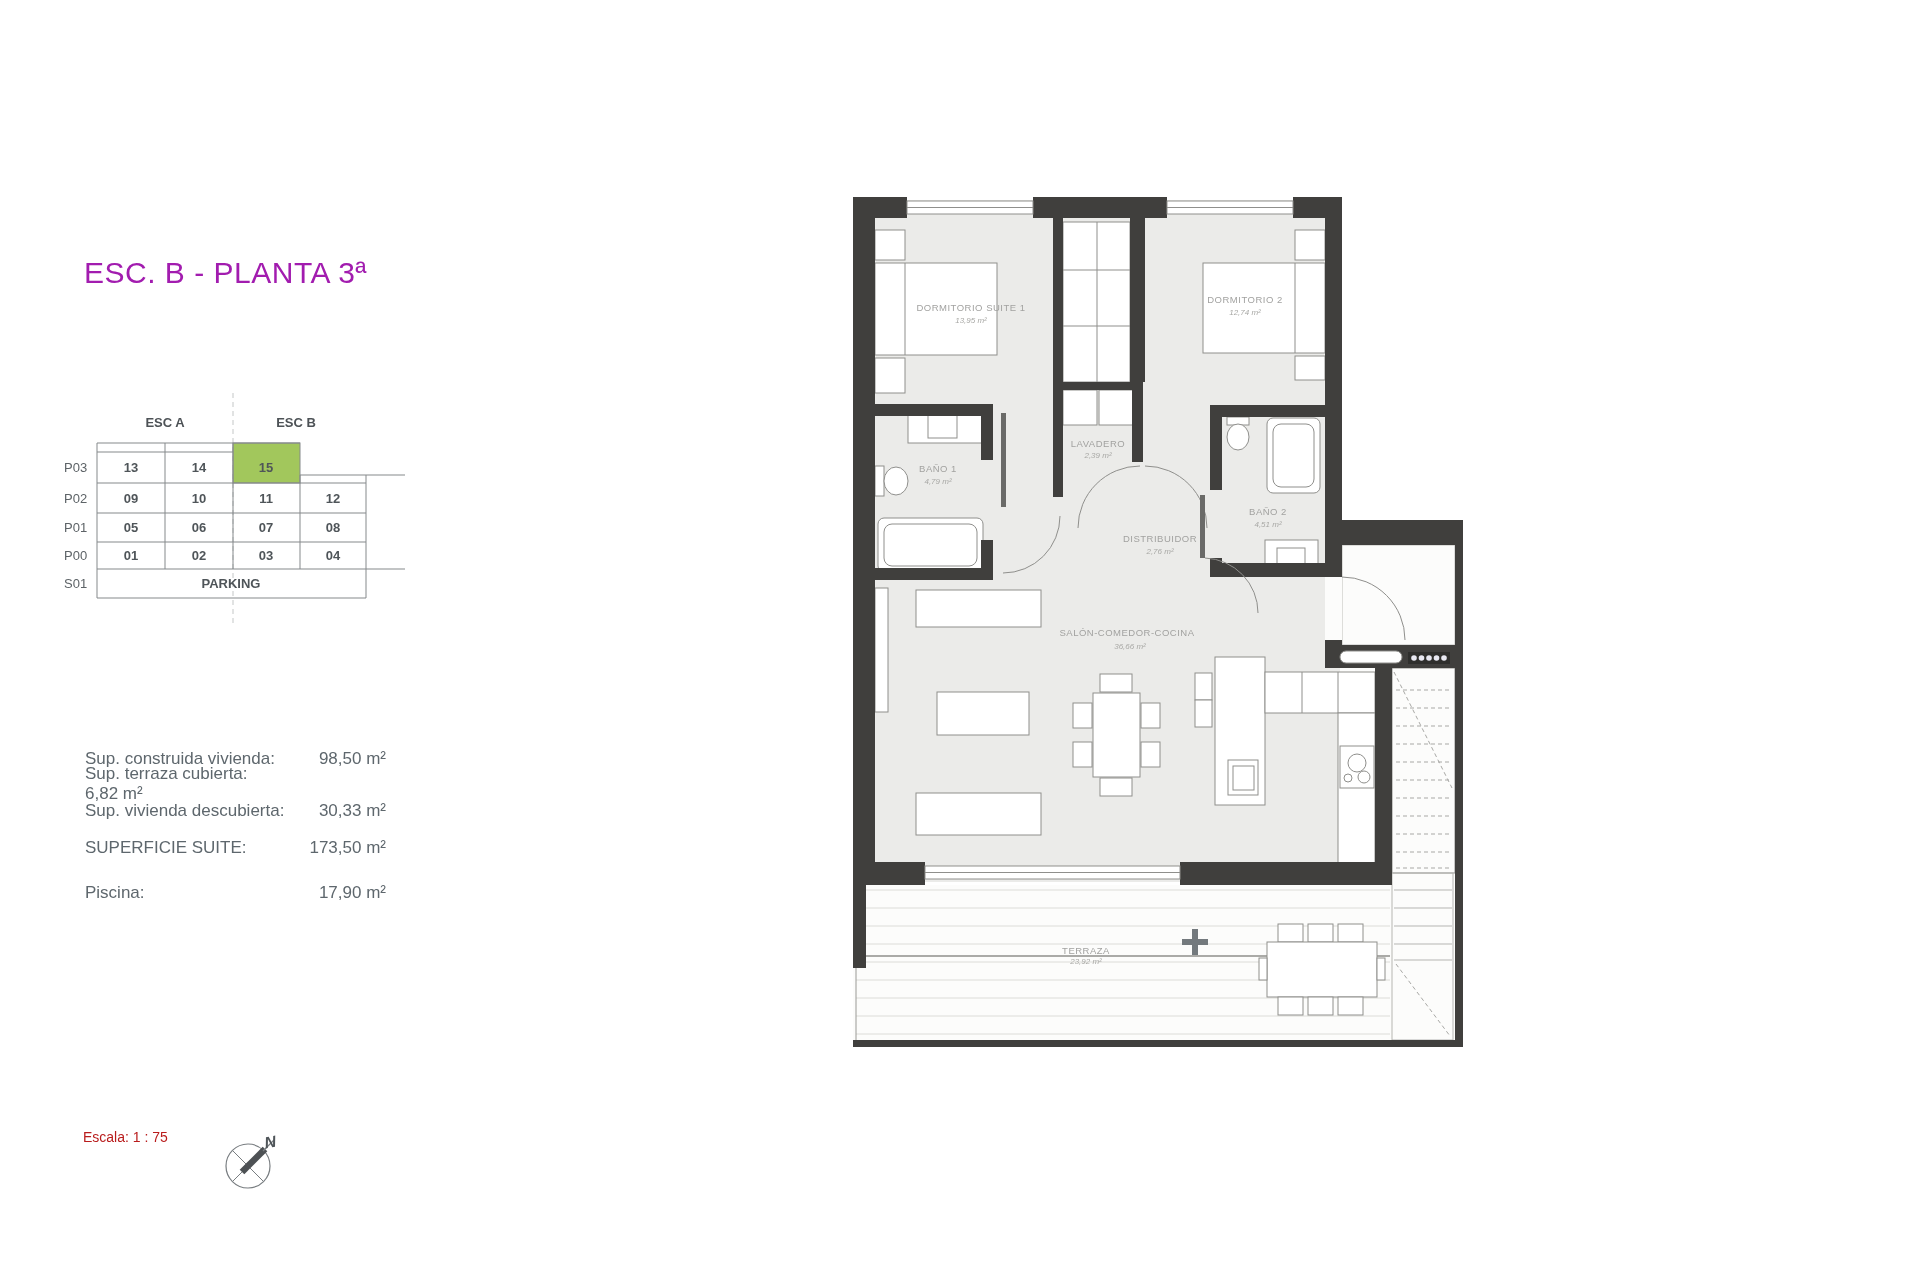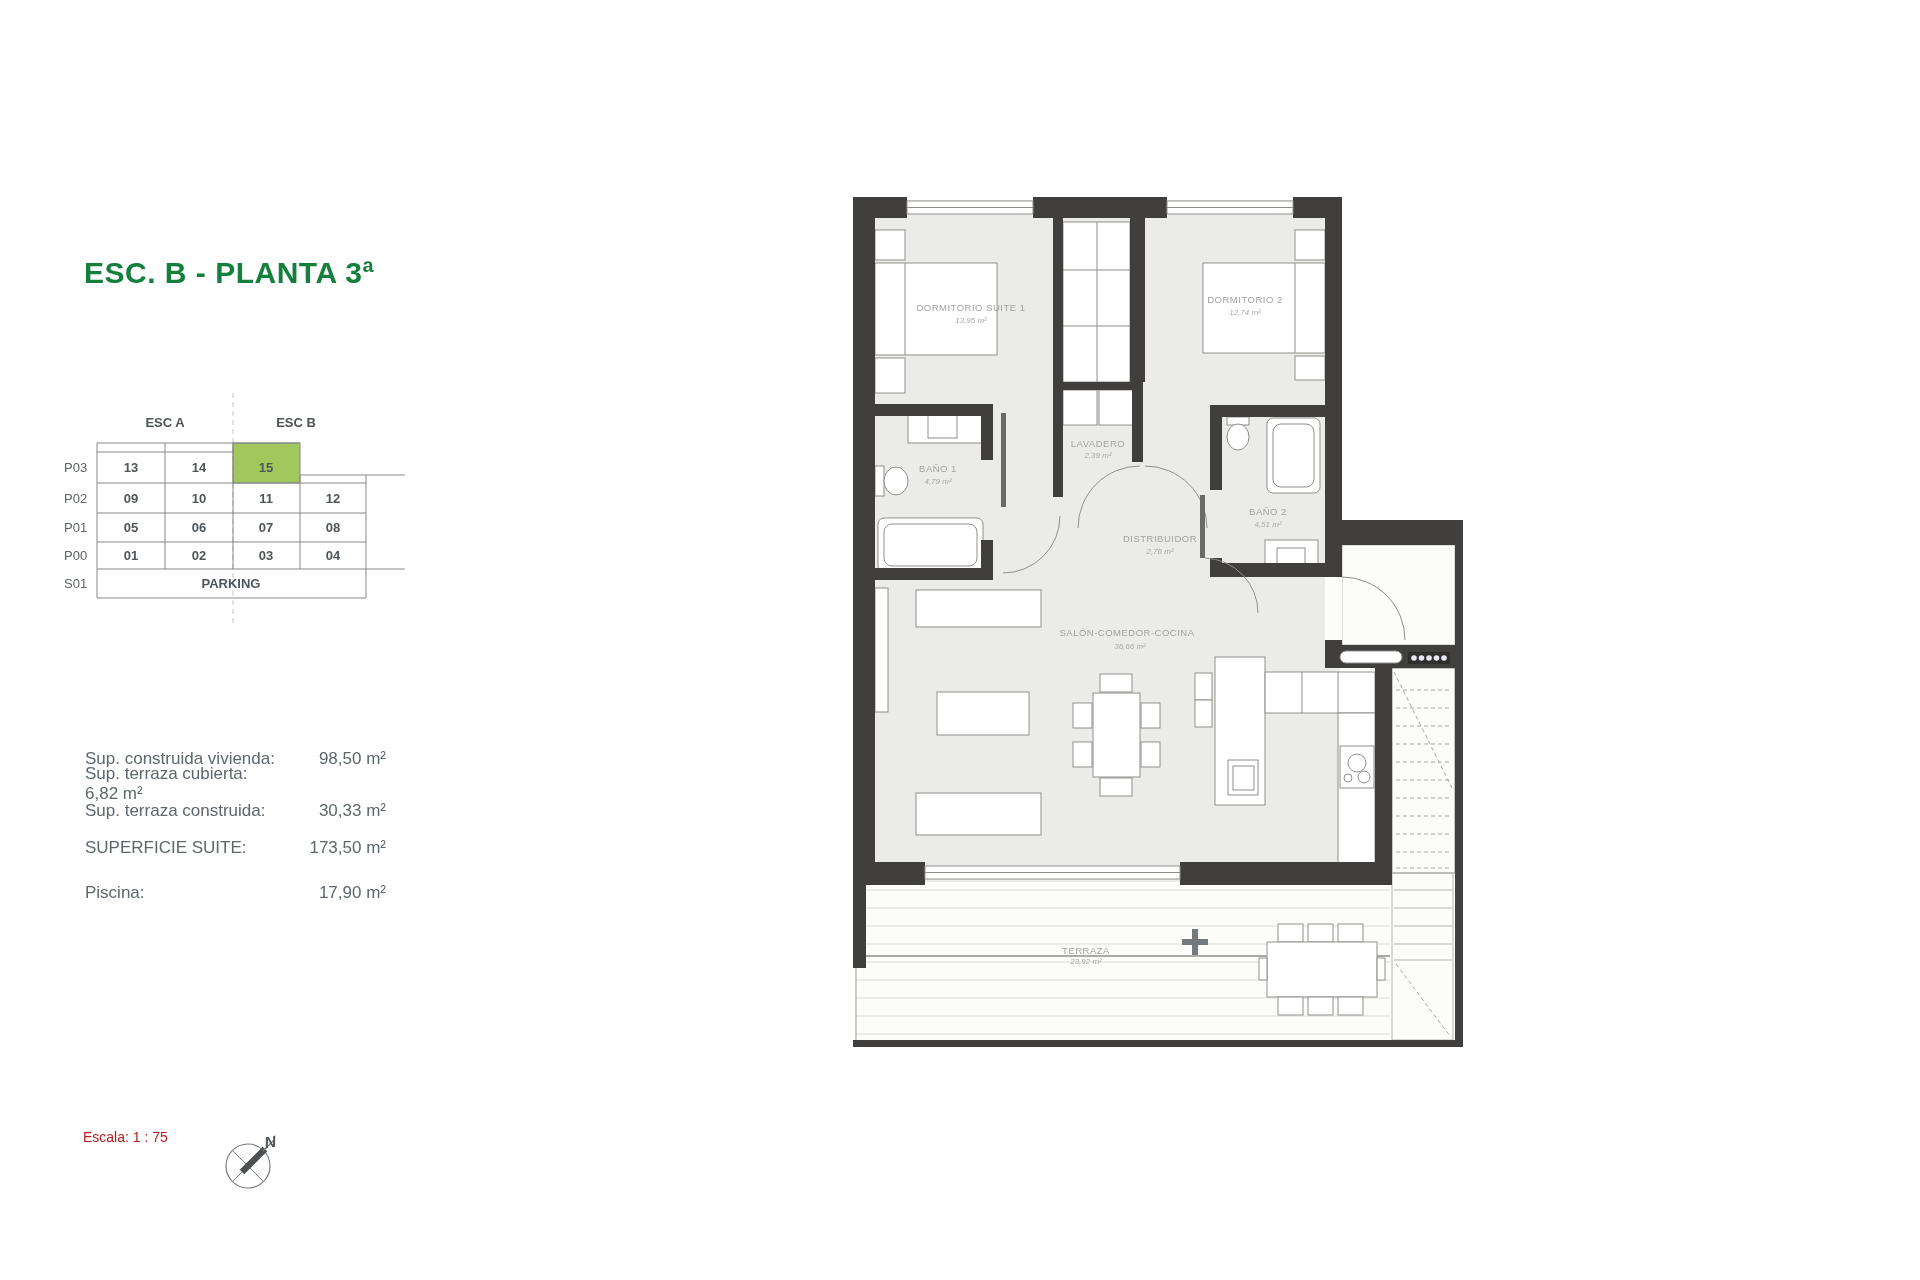--- a/index.html
+++ b/index.html
@@ -3,21 +3,21 @@
 <meta charset="utf-8">
 <style>
   html,body{margin:0;padding:0;}
   body{
     width:1920px;height:1280px;position:relative;background:#ffffff;
     font-family:"Liberation Sans","DejaVu Sans",sans-serif;overflow:hidden;
   }
   .abs{position:absolute;}
   #plan-title{
     left:84px;top:256px;font-size:30px;letter-spacing:.5px;
-    color:#15803d;font-weight:700;white-space:nowrap;
+    color:#a21caf;font-weight:400;white-space:nowrap;
   }
   .area-row{
     left:85px;width:301px;display:flex;justify-content:space-between;
     font-size:17px;color:#5e676d;white-space:nowrap;
   }
   #scale-label{left:83px;top:1129px;font-size:14px;color:#b91c1c;}
   svg{font-family:"Liberation Sans","DejaVu Sans",sans-serif;}
   svg text{fill:#4f5559;}
   .grid{stroke:#85898b;stroke-width:1;}
   .thdr{font-size:13px;font-weight:bold;fill:#4d5256;}
@@ -85,21 +85,21 @@
 
 <div class="abs area-row" style="top:727px;margin-top:22px;">
   <span>Sup. construida vivienda:</span>
   <span>98,50 m²</span>
 </div>
 <div class="abs area-row" style="top:764px;flex-direction:column;">
   <span>Sup. terraza cubierta:</span>
   <span>6,82 m²</span>
 </div>
 <div class="abs area-row" style="top:801px;">
-  <span>Sup. terraza construida:</span>
+  <span>Sup. vivienda descubierta:</span>
   <span>30,33 m²</span>
 </div>
 <div class="abs area-row" style="top:838px;">
   <span>SUPERFICIE SUITE:</span>
   <span>173,50 m²</span>
 </div>
 <div class="abs area-row" style="top:883px;">
   <span>Piscina:</span>
   <span>17,90 m²</span>
 </div>

